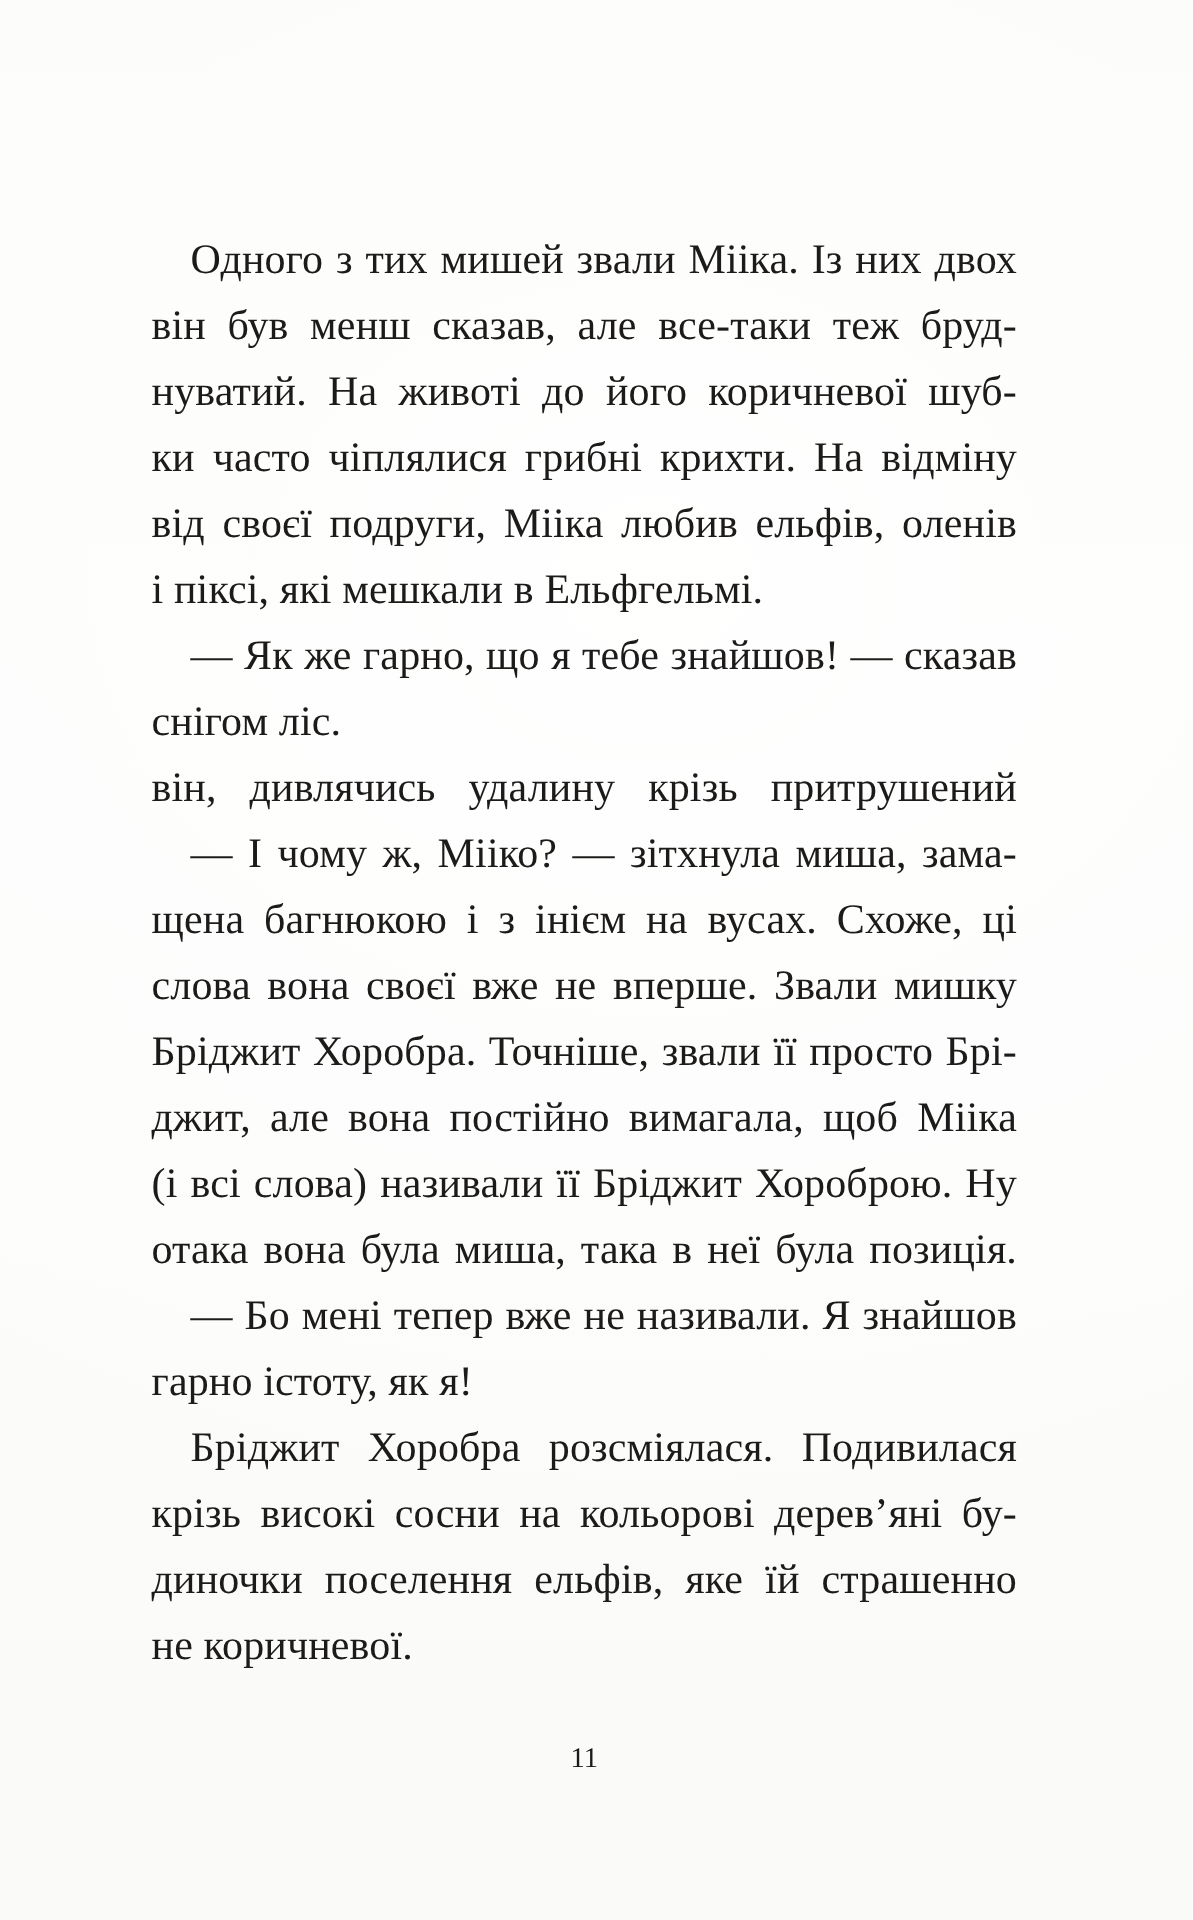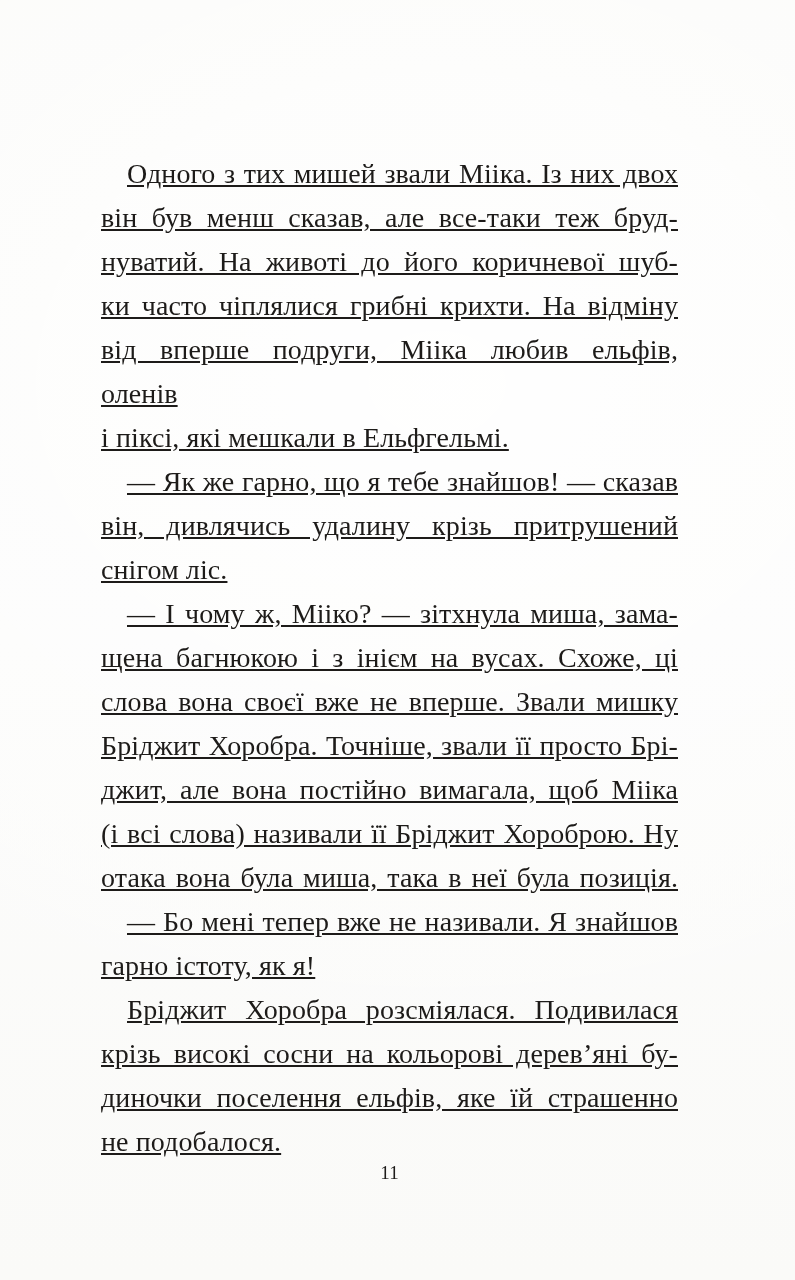--- a/index.html
+++ b/index.html
@@ -27,21 +27,20 @@
     top: 152px;
     width: 577px;
     font-size: 28px;
     line-height: 44px;
     color: #1d1b19;
     letter-spacing: 0.1px;
   }
   .para {
     margin: 0;
     padding: 0;
-    text-decoration: underline;
   }
   .line {
     display: block;
     text-align: justify;
     text-align-last: justify;
   }
   .line.first {
     text-indent: 26px;
   }
   .line.last {
@@ -64,28 +63,28 @@
 
 <div class="scan-page">
 
   <div class="page-text">
 
     <p class="para">
       <span class="line first">Одного з тих мишей звали Мііка. Із них двох</span>
       <span class="line">він був менш сказав, але все-таки теж бруд-</span>
       <span class="line">нуватий. На животі до його коричневої шуб-</span>
       <span class="line">ки часто чіплялися грибні крихти. На відміну</span>
-      <span class="line">від вперше подруги, Мііка любив ельфів, оленів</span>
+      <span class="line">від своєї подруги, Мііка любив ельфів, оленів</span>
       <span class="line last">і піксі, які мешкали в Ельфгельмі.</span>
     </p>
 
     <p class="para">
       <span class="line first">— Як же гарно, що я тебе знайшов! — сказав</span>
+      <span class="line last">снігом ліс.</span>
       <span class="line">він, дивлячись удалину крізь притрушений</span>
-      <span class="line last">снігом ліс.</span>
     </p>
 
     <p class="para">
       <span class="line first">— І чому ж, Мііко? — зітхнула миша, зама-</span>
       <span class="line">щена багнюкою і з інієм на вусах. Схоже, ці</span>
       <span class="line">слова вона своєї вже не вперше. Звали мишку</span>
       <span class="line">Бріджит Хоробра. Точніше, звали її просто Брі-</span>
       <span class="line">джит, але вона постійно вимагала, щоб Мііка</span>
       <span class="line">(і всі слова) називали її Бріджит Хороброю. Ну</span>
       <span class="line">отака вона була миша, така в неї була позиція.</span>
@@ -93,20 +92,20 @@
 
     <p class="para">
       <span class="line first">— Бо мені тепер вже не називали. Я знайшов</span>
       <span class="line last">гарно істоту, як я!</span>
     </p>
 
     <p class="para">
       <span class="line first">Бріджит Хоробра розсміялася. Подивилася</span>
       <span class="line">крізь високі сосни на кольорові дерев’яні бу-</span>
       <span class="line">диночки поселення ельфів, яке їй страшенно</span>
-      <span class="line last">не подобалося.</span>
+      <span class="line last">не коричневої.</span>
     </p>
 
   </div>
 
   <div class="page-number">11</div>
 
 </div>
 
 </body></html>

